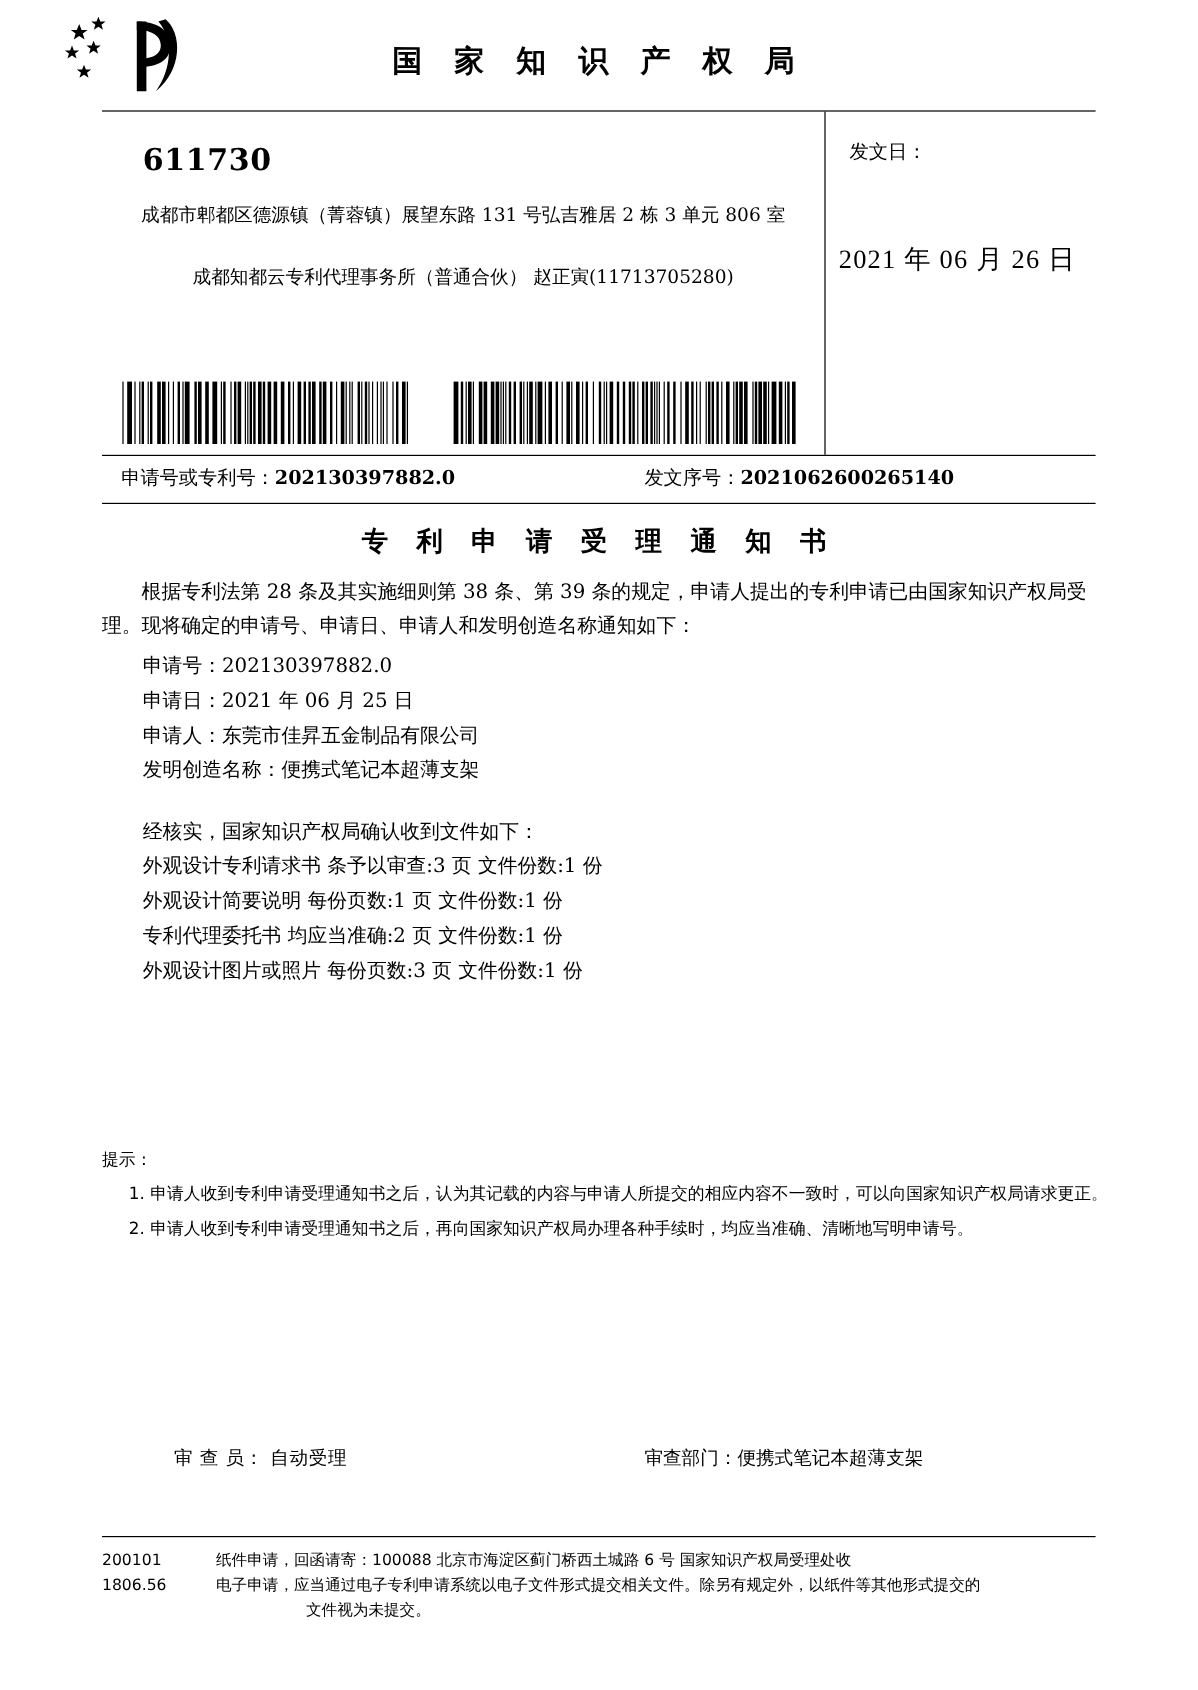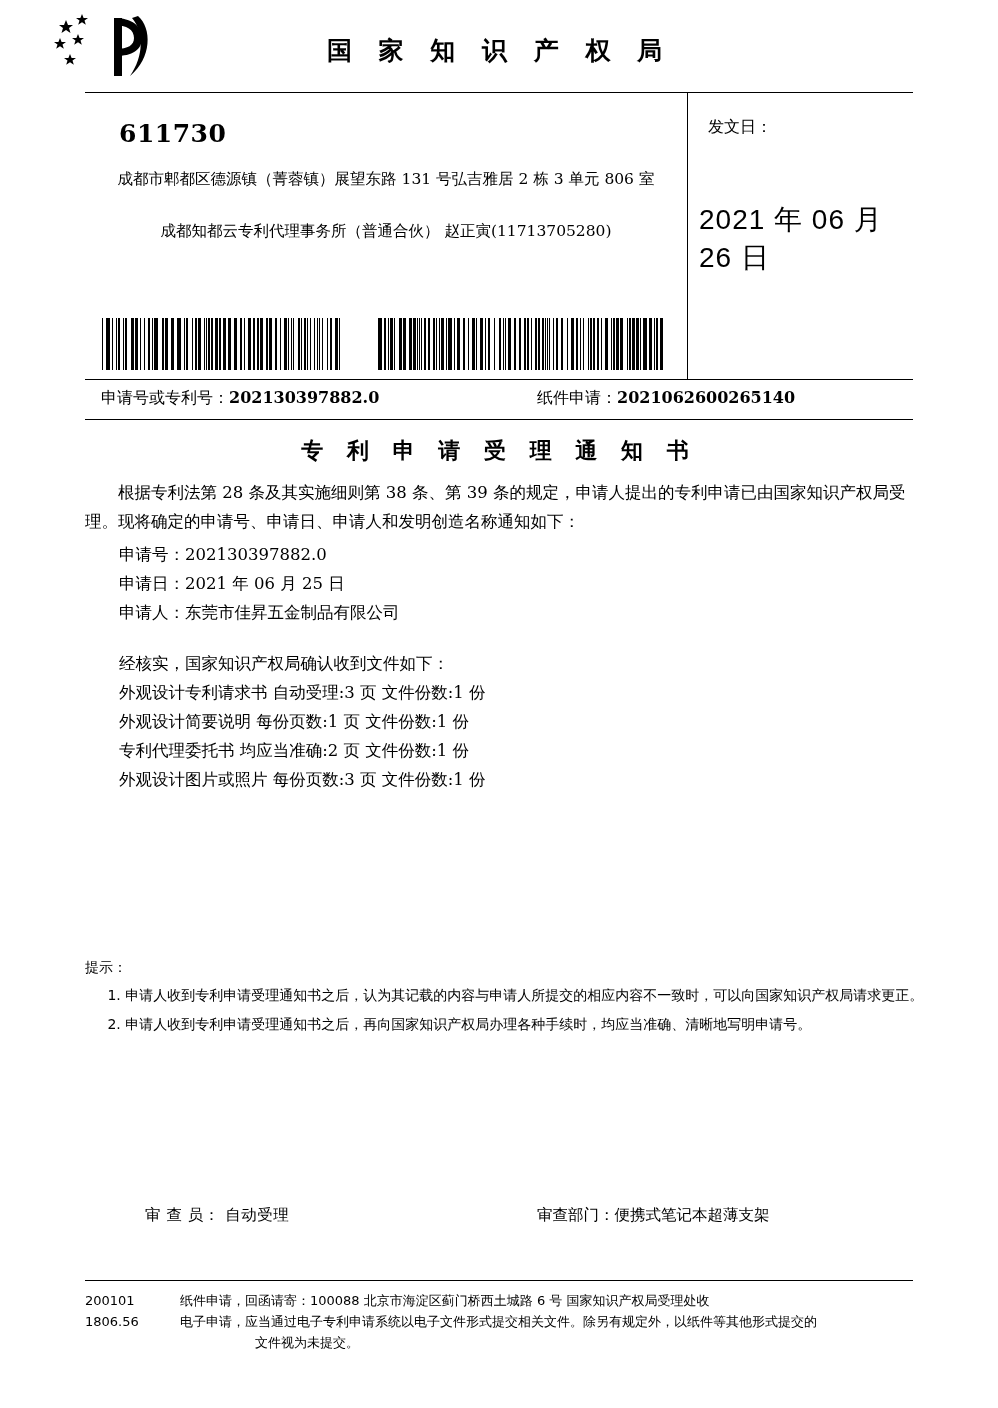--- a/index.html
+++ b/index.html
@@ -93,22 +93,22 @@
   .issue-label {
     position: absolute;
     left: 623px;
     top: 24px;
     font-size: 16px;
   }
   .issue-date {
     position: absolute;
     left: 614px;
     top: 108px;
-    font-size: 28px;
-    font-family: Liberation Sans, sans-serif;
+    font-size: 22px;
+    font-family: Liberation Serif, serif;
     letter-spacing: 1px;
   }
 
   
   .barcode {
     position: absolute;
     height: 52px;
     display: flex;
     align-items: stretch;
   }
@@ -549,37 +549,38 @@
         <i style="width:2px;background:transparent"></i>
         <i style="width:3px;background:#000"></i>
       </div>
   </div>
 
   <div class="numrow">
     <div class="appno">
       <span>申请号或专利号：</span><b>202130397882.0</b>
     </div>
     <div class="seqno">
-      <span>纸件申请：</span><b>2021062600265140</b>
+      <span>发文序号：</span><b>2021062600265140</b>
     </div>
   </div>
 
   <div class="doc-title">专 利 申 请 受 理 通 知 书</div>
 
   <div class="body-text">
     <p class="para">根据专利法第 28 条及其实施细则第 38 条、第 39 条的规定，申请人提出的专利申请已由国家知识产权局受理。现将确定的申请号、申请日、申请人和发明创造名称通知如下：</p>
     <ul class="field-list">
       <li>申请号：202130397882.0</li>
       <li>申请日：2021 年 06 月 25 日</li>
       <li>申请人：东莞市佳昇五金制品有限公司</li>
+      <li>发明创造名称：便携式笔记本超薄支架</li>
     </ul>
     <div class="gap"></div>
     <ul class="docs-list">
       <li>经核实，国家知识产权局确认收到文件如下：</li>
-      <li>外观设计专利请求书 自动受理:3 页 文件份数:1 份</li>
+      <li>外观设计专利请求书 条予以审查:3 页 文件份数:1 份</li>
       <li>外观设计简要说明 每份页数:1 页 文件份数:1 份</li>
       <li>专利代理委托书 均应当准确:2 页 文件份数:1 份</li>
       <li>外观设计图片或照片 每份页数:3 页 文件份数:1 份</li>
     </ul>
   </div>
 
   <div class="tips">
     <div class="tip-head">提示：</div>
     <ol>
       <li>1. 申请人收到专利申请受理通知书之后，认为其记载的内容与申请人所提交的相应内容不一致时，可以向国家知识产权局请求更正。</li>

